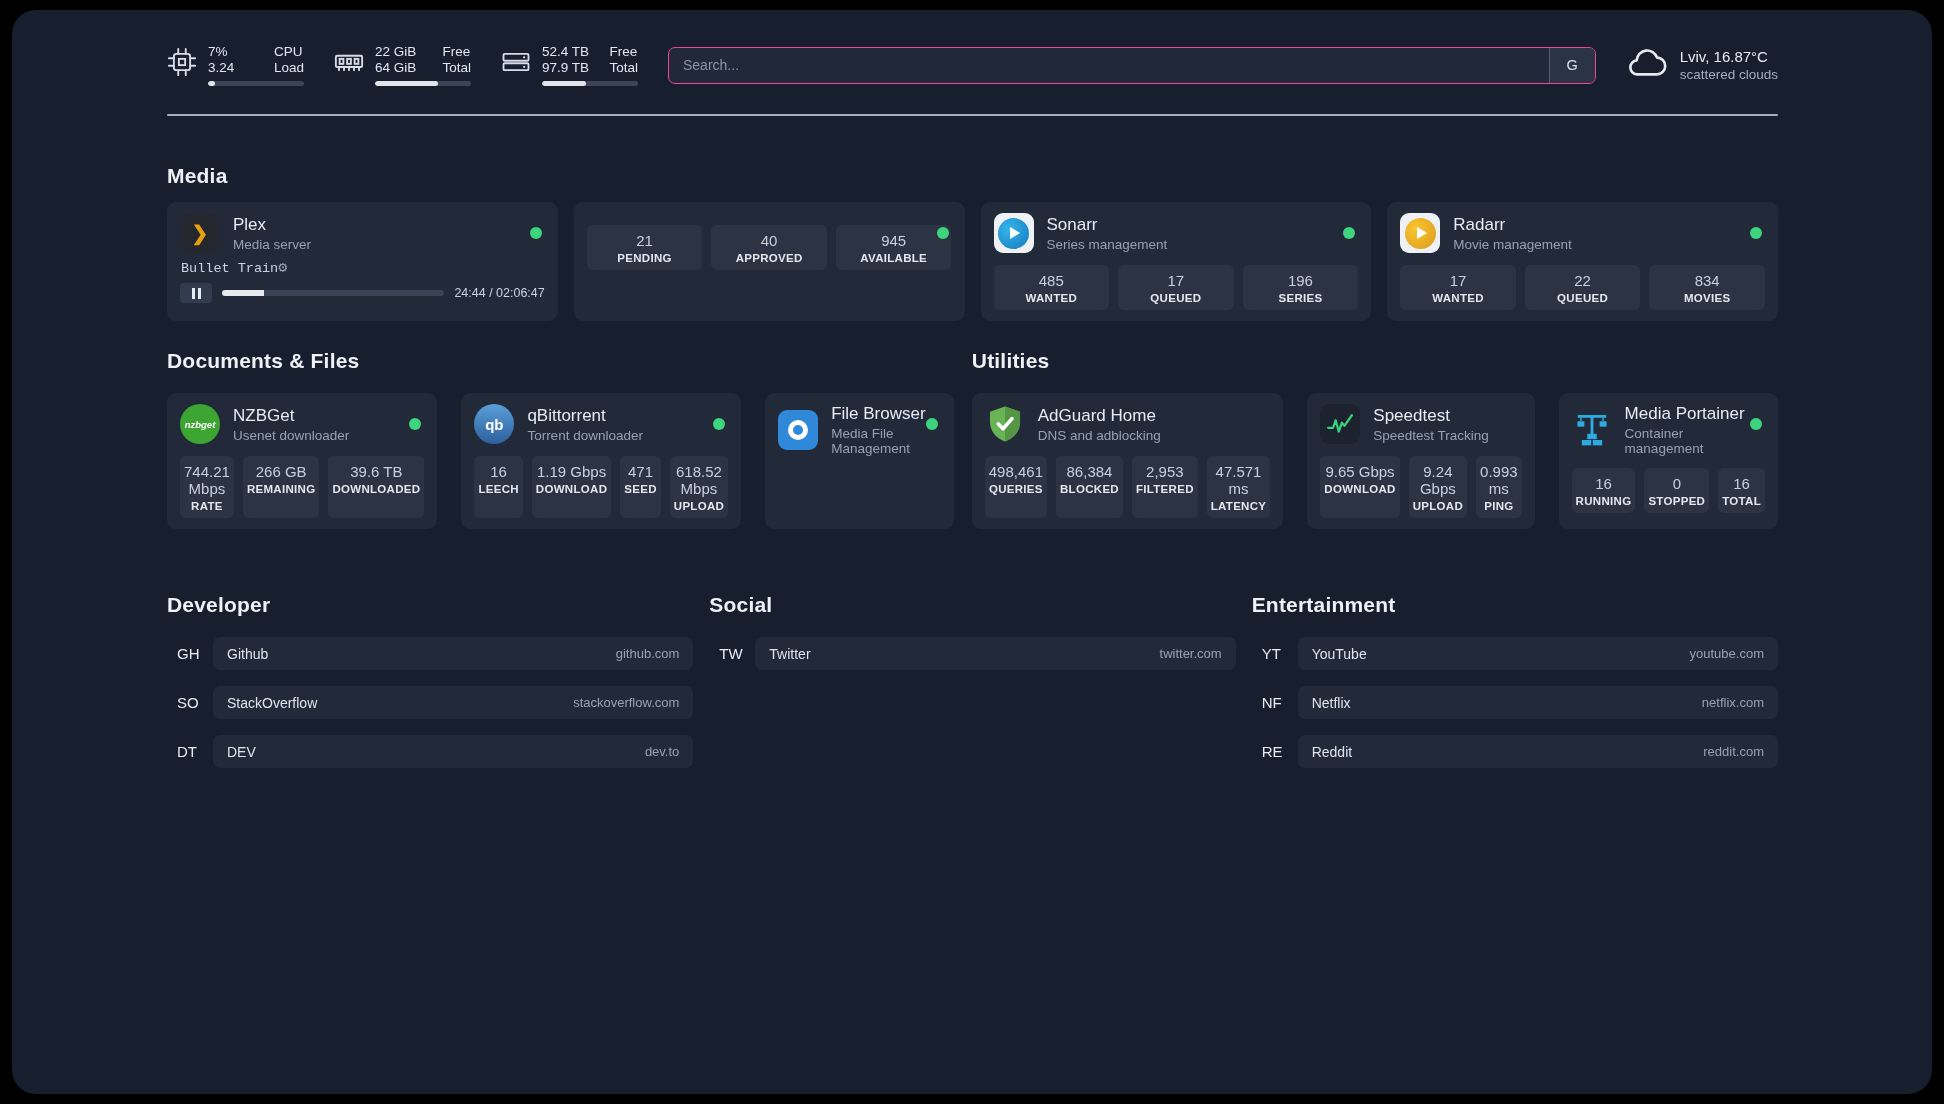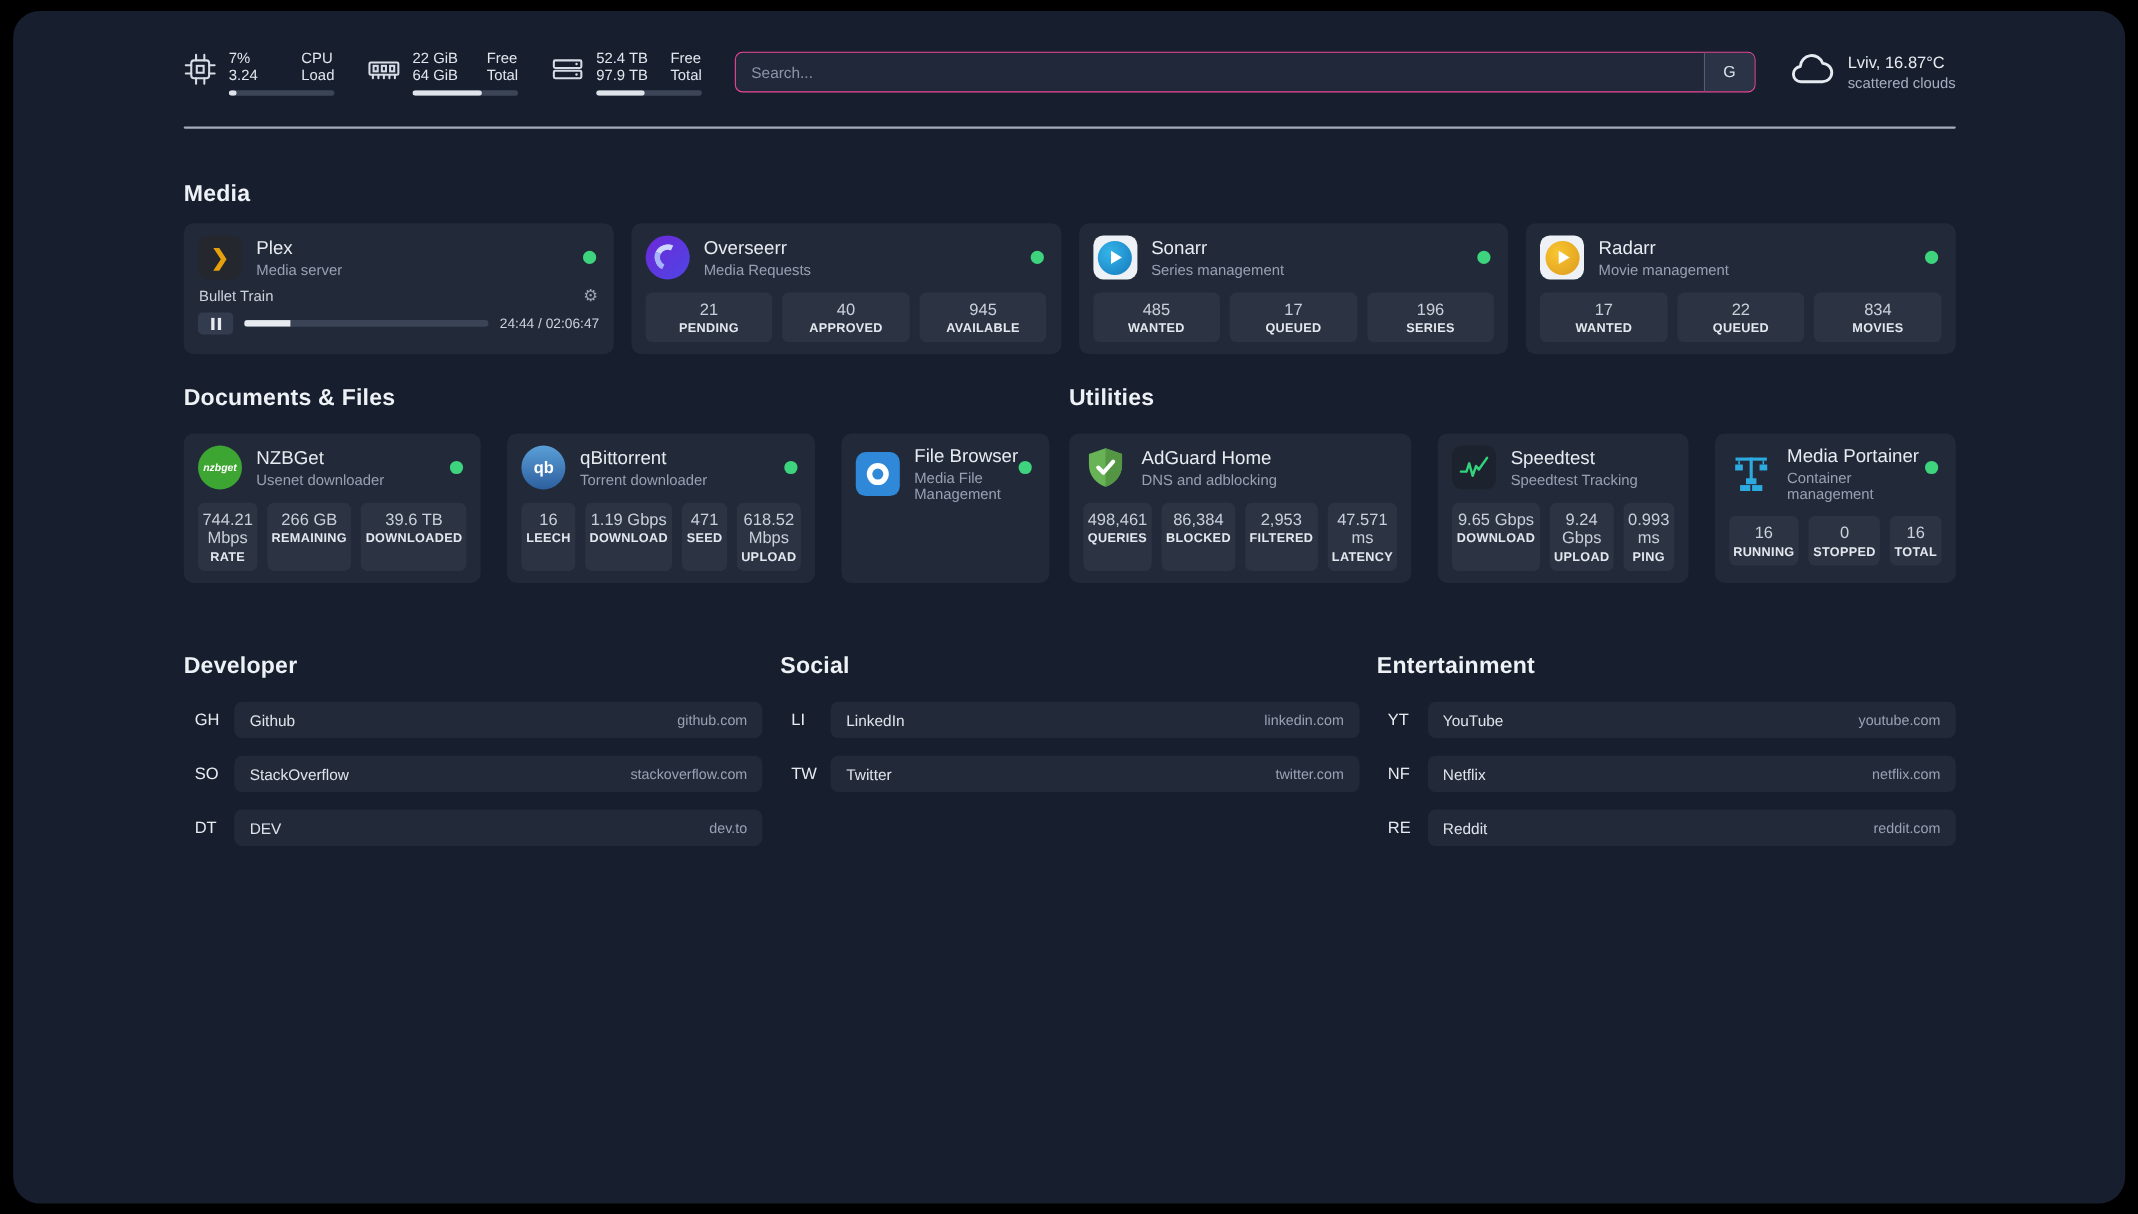--- a/index.html
+++ b/index.html
@@ -73,21 +73,21 @@
   .stats { display: flex; gap: 9px; margin-top: 12px; }
   .stat {
     flex: 1; background: #2c3444; border-radius: 6px;
     text-align: center; padding: 7px 4px 6px;
   }
   .stat-value { font-size: 15px; color: #c9d0da; }
   .stat-label { font-size: 11.5px; font-weight: 700; color: #e3e8ee; margin-top: 3px; letter-spacing: .3px; }
 
   
   .player { margin-top: 8px; }
-  .player-top { display: flex; justify-content: space-between; align-items: center; padding: 0 1px 7px; }
+  .player-top { display: flex; justify-content: flex-start; align-items: center; padding: 0 1px 7px; font-family: Liberation Mono, monospace; }
   .player-title { font-size: 13.5px; color: #cdd3dd; }
   .gear { font-size: 15px; color: #9aa4b2; cursor: pointer; line-height: 1; }
   .player-controls { display: flex; align-items: center; gap: 10px; }
   .pause-btn {
     width: 32px; height: 20px; background: #333c4e; border-radius: 4px;
     display: flex; align-items: center; justify-content: center; gap: 3px; cursor: pointer; flex: none;
   }
   .pause-btn i { display: block; width: 3px; height: 11px; background: #e7ebf0; }
   .player-track { flex: 1; height: 6px; background: #3a4456; border-radius: 3px; overflow: hidden; cursor: pointer; }
   .player-fill { height: 100%; background: #e7ebf0; }
@@ -249,29 +249,20 @@
             <div class="player-track">
               <div class="player-fill" style="width: 19%;"></div>
             </div>
             <span class="player-time">24:44 / 02:06:47</span>
           </div>
         </div>
       </div>
 
       <div class="card">
         <span class="dot"></span>
-        <div class="card-head">
-          <span class="icon overseerr-bg">
-                  <span class="ov-arc"></span>
-                </span>
-          <div>
-            <div class="svc-name">Overseerr</div>
-            <div class="svc-sub">Media Requests</div>
-          </div>
-        </div>
         <div class="stats">
           <div class="stat">
             <div class="stat-value">21</div>
             <div class="stat-label">PENDING</div>
           </div>
           <div class="stat">
             <div class="stat-value">40</div>
             <div class="stat-label">APPROVED</div>
           </div>
           <div class="stat">
@@ -552,27 +543,20 @@
         <div class="bm-pill">
           <span class="bm-name">DEV</span>
           <span class="bm-domain">dev.to</span>
         </div>
       </div>
     </div>
 
     <div class="bm-col">
       <h2>Social</h2>
       <div class="bm-row">
-        <span class="bm-abbr">LI</span>
-        <div class="bm-pill">
-          <span class="bm-name">LinkedIn</span>
-          <span class="bm-domain">linkedin.com</span>
-        </div>
-      </div>
-      <div class="bm-row">
         <span class="bm-abbr">TW</span>
         <div class="bm-pill">
           <span class="bm-name">Twitter</span>
           <span class="bm-domain">twitter.com</span>
         </div>
       </div>
     </div>
 
     <div class="bm-col">
       <h2>Entertainment</h2>

